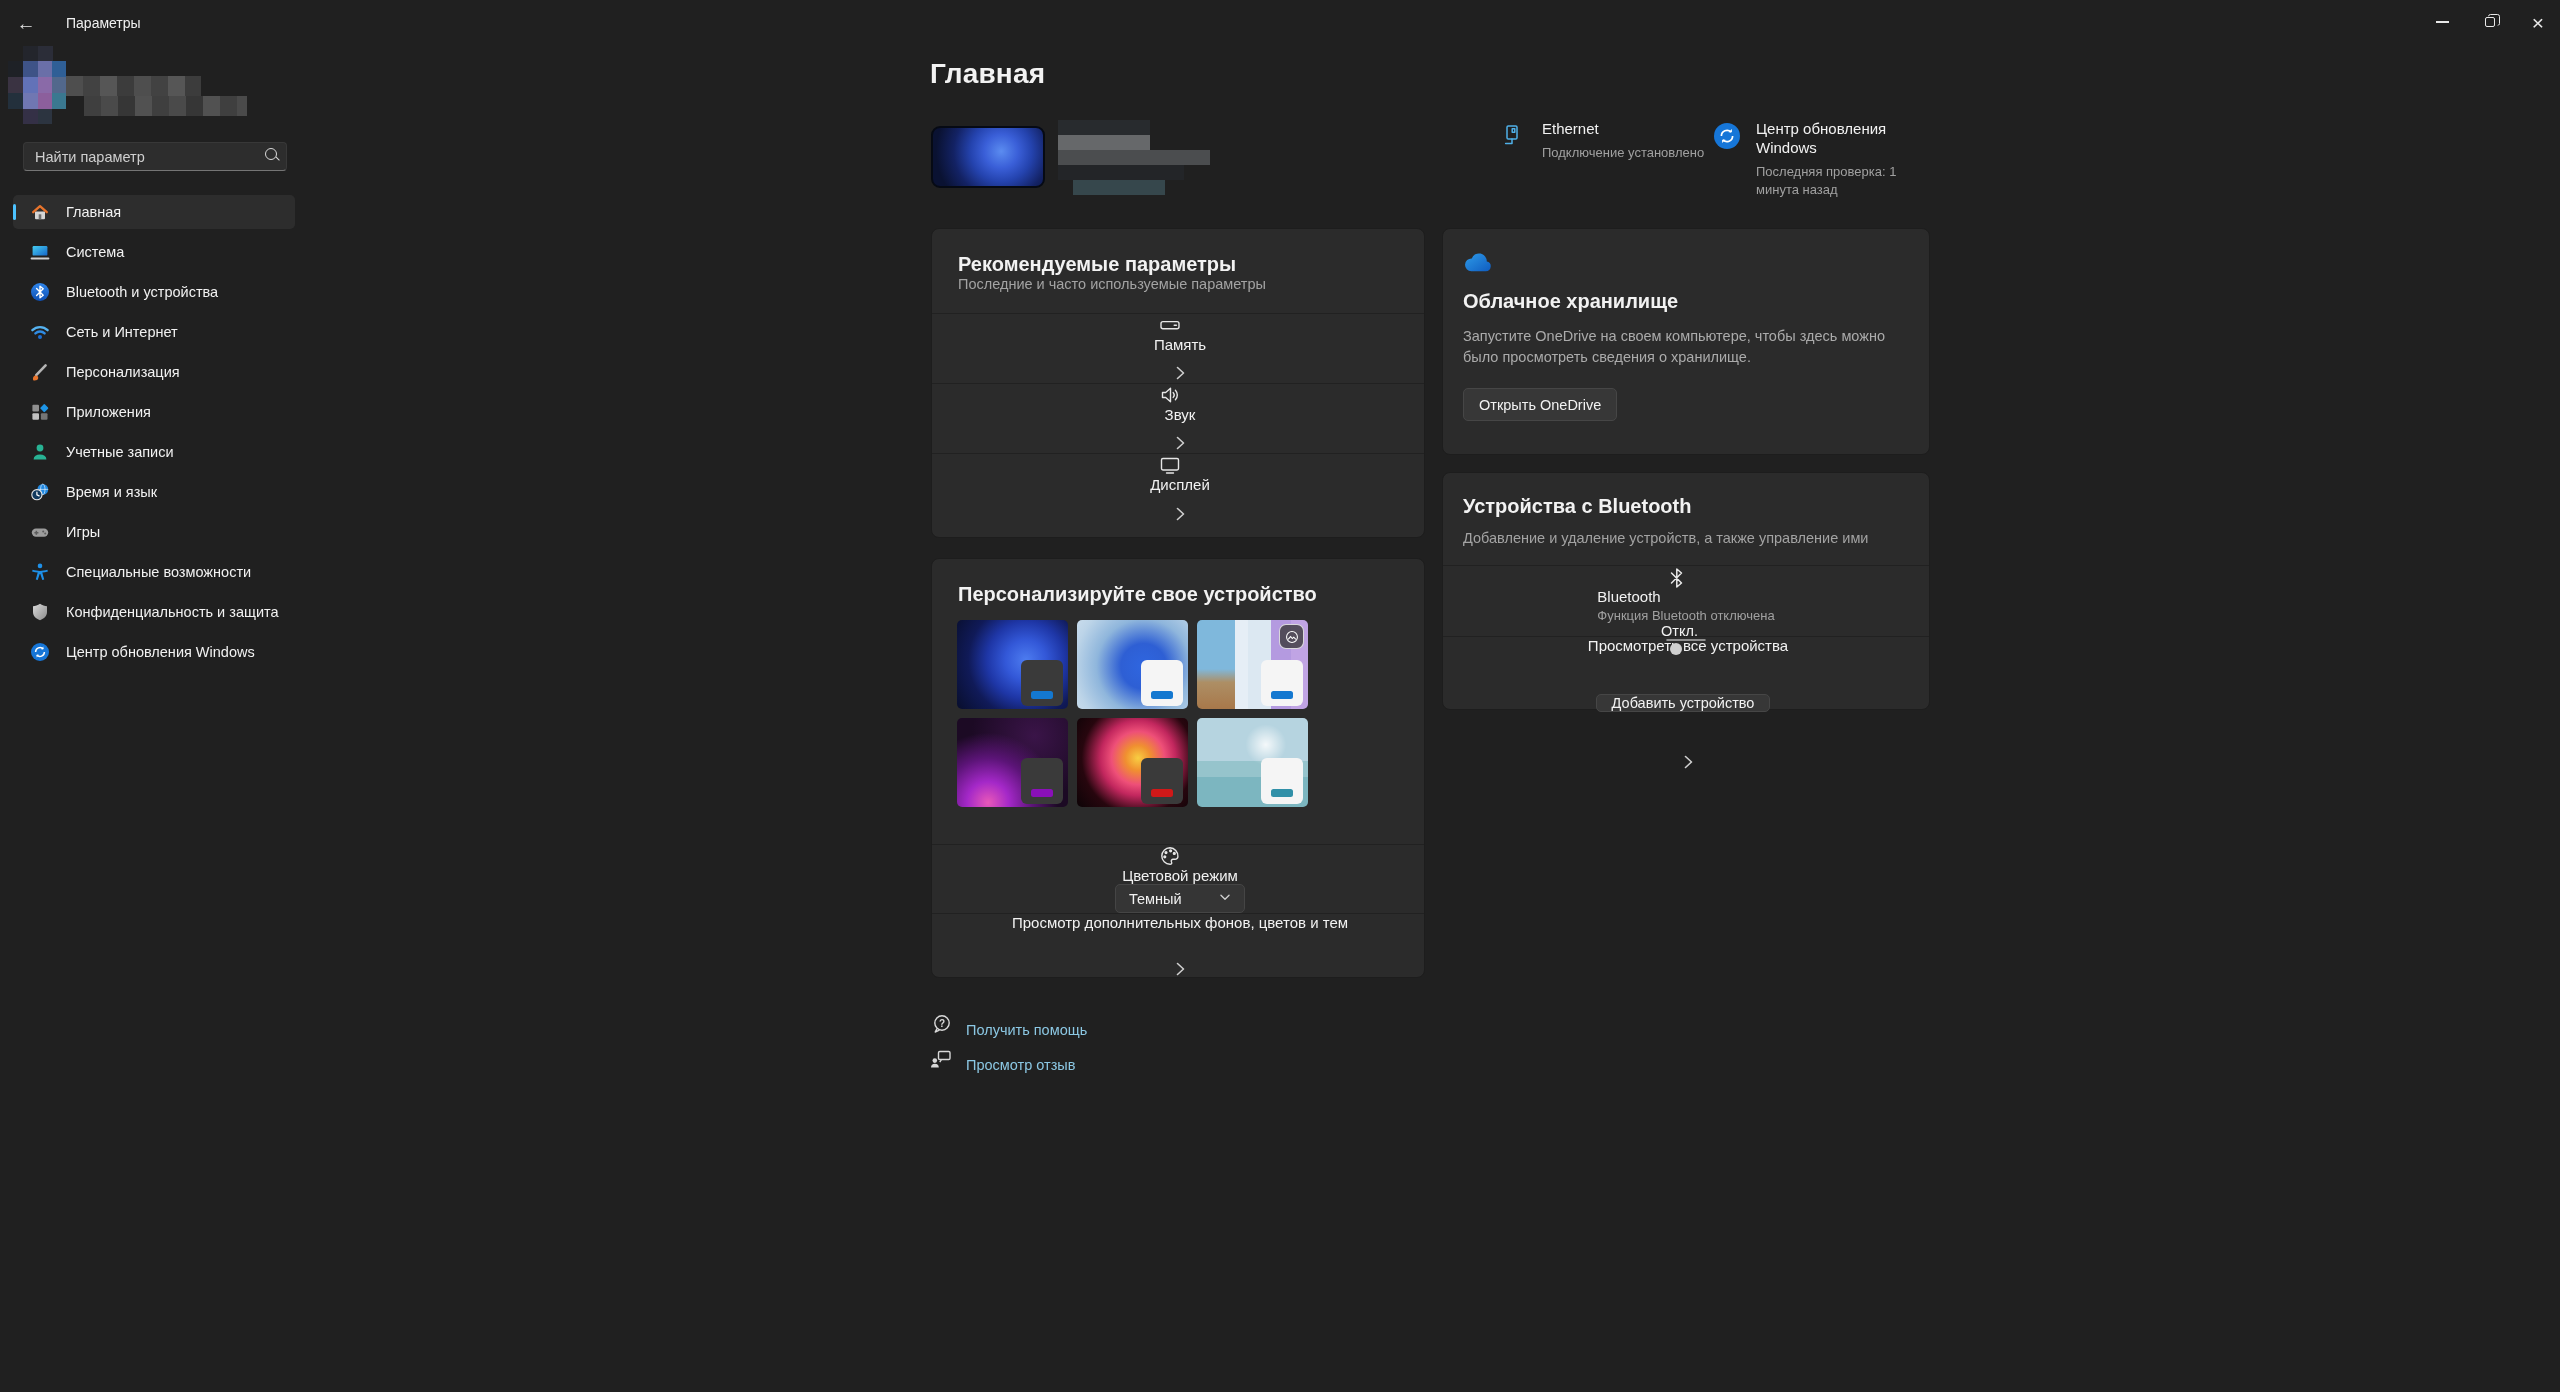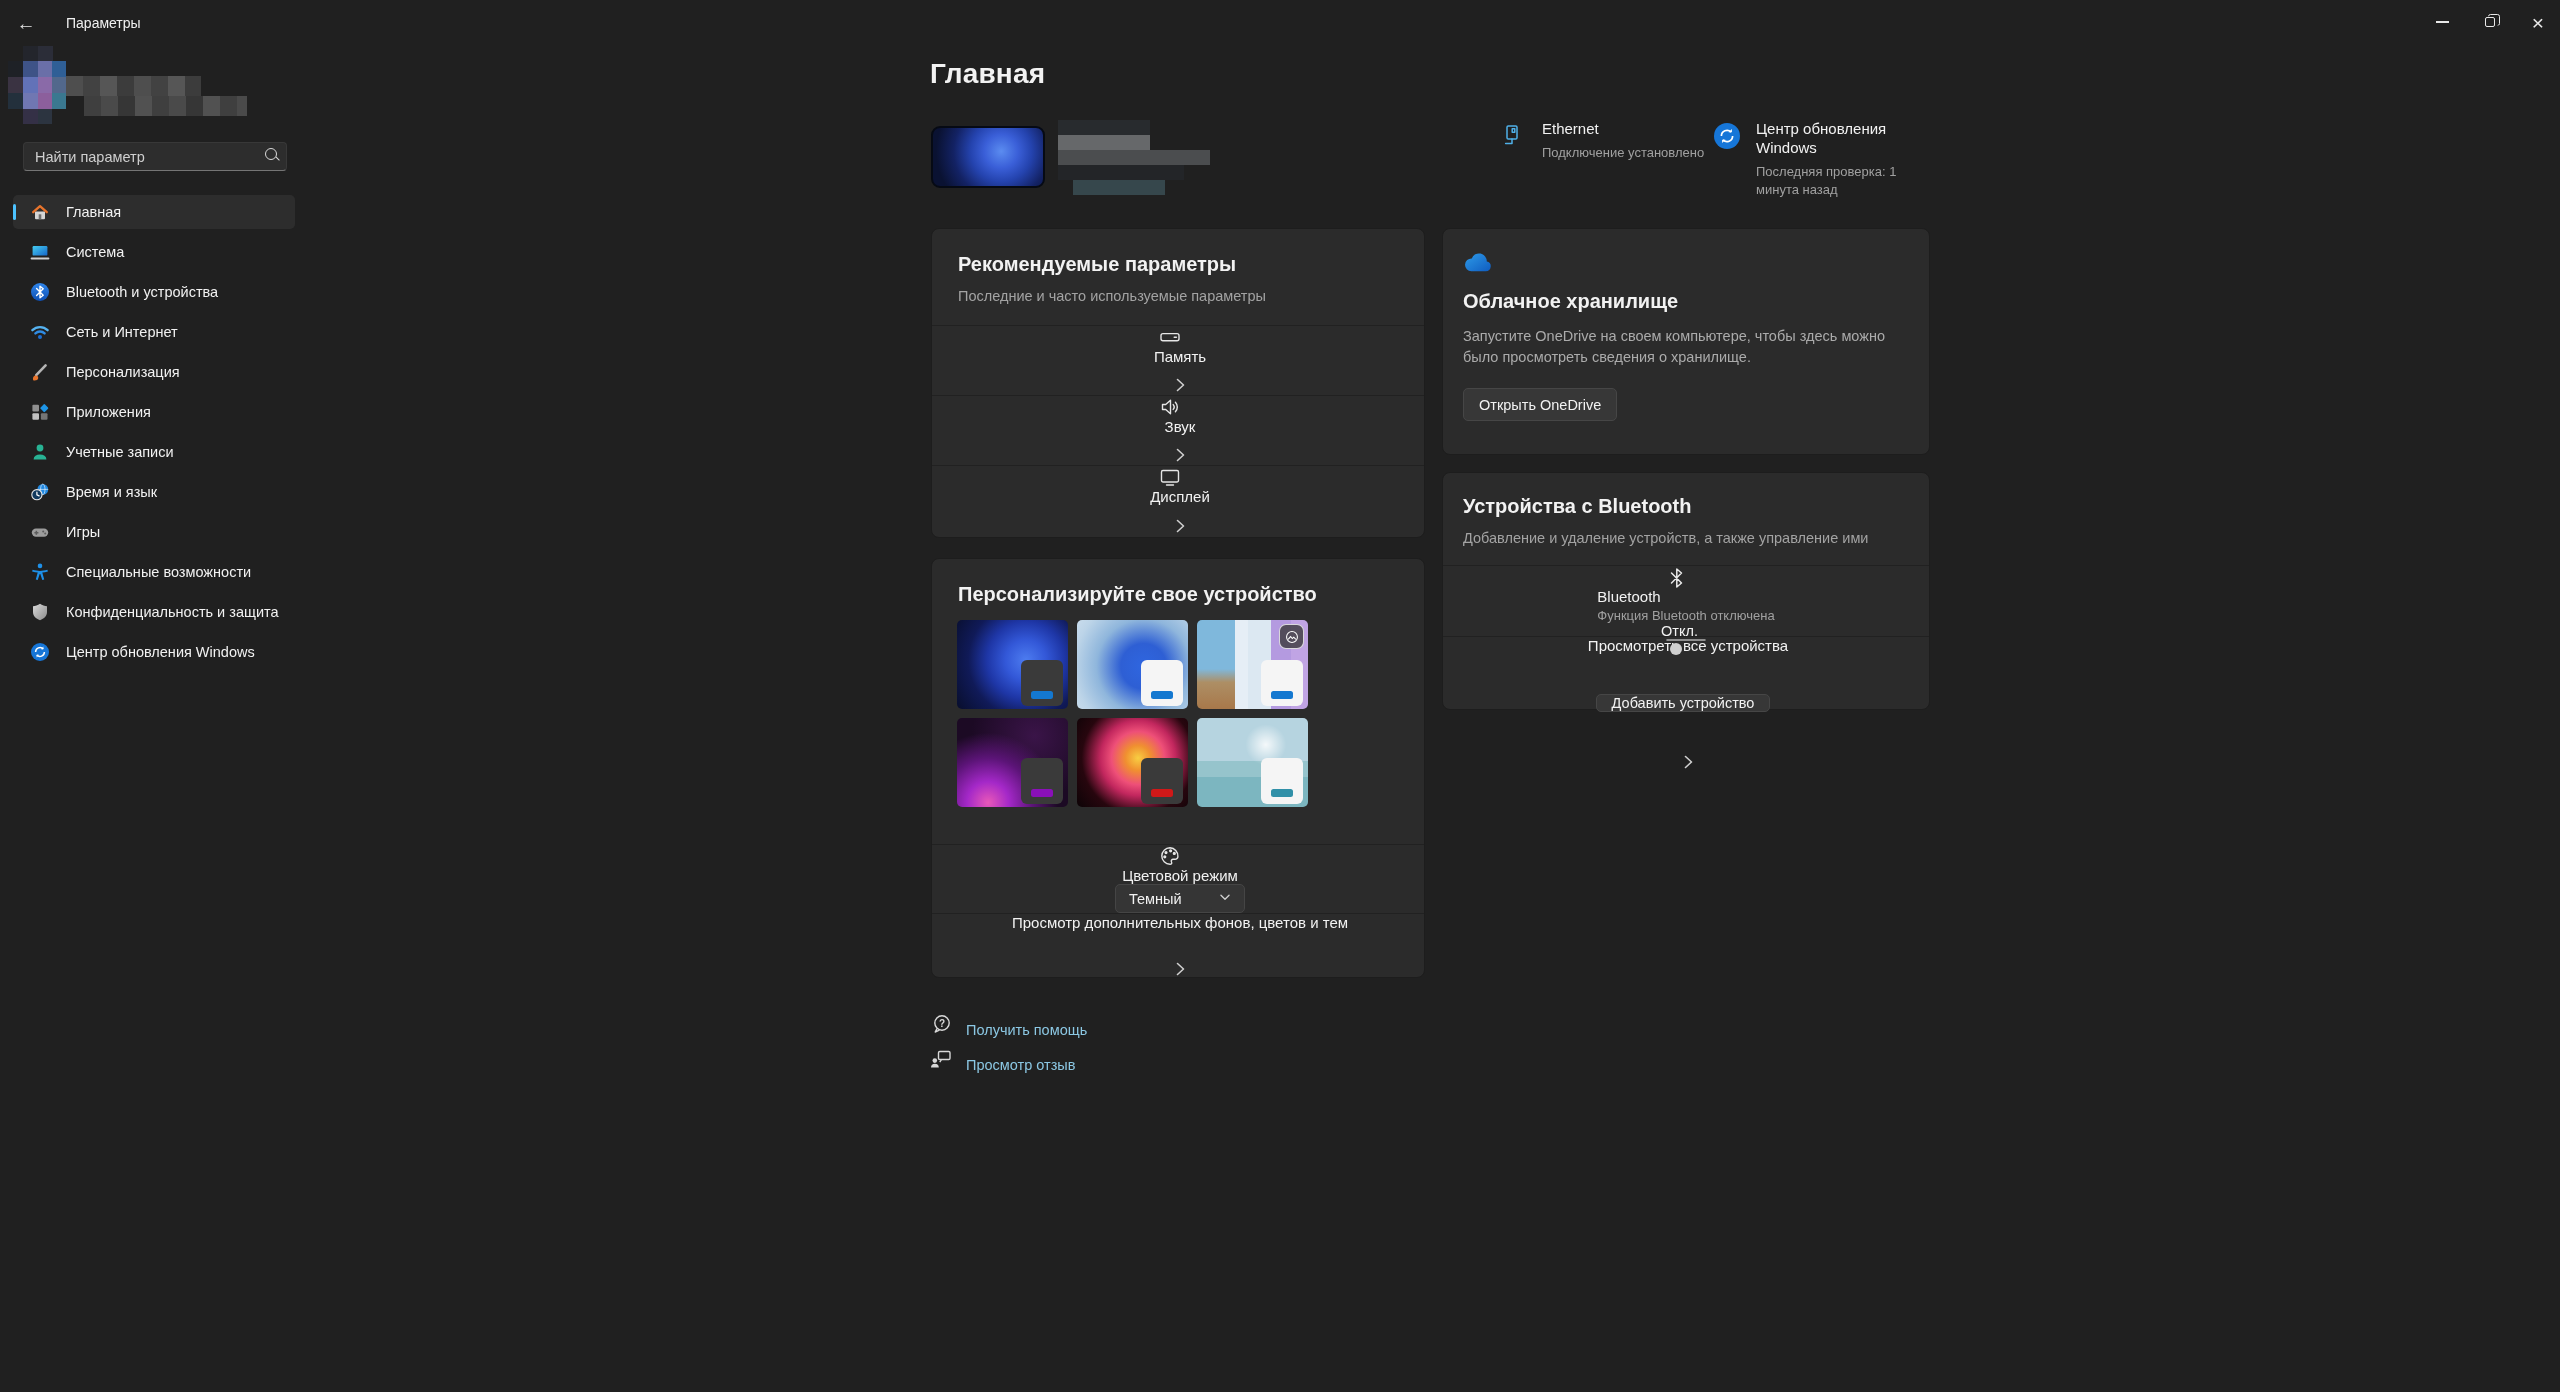--- a/index.html
+++ b/index.html
@@ -63,21 +63,21 @@
 
   .status-group { top:120px; display:flex; }
   .status-icon { width:30px; flex:0 0 auto; margin-right:12px; padding-top:3px; }
   .status-title { font-size:15px; color:#f2f2f2; line-height:1.25; }
   .status-sub { font-size:13px; color:#a0a0a0; margin-top:5px; line-height:1.4; }
 
   
   .card { background:#2b2b2b; border:1px solid #1d1d1d; border-radius:8px; }
   .card-head { padding:24px 26px 0 26px; }
   .card-title { font-size:20px; font-weight:600; }
-  .card-sub { font-size:14.5px; color:#a3a3a3; margin-top:12px; }
+  .card-sub { font-size:14.5px; color:#a3a3a3; }
   .divider { height:1px; background:#212121; }
   .srow { display:flex; align-items:center; padding:0 22px 0 26px;flex-direction:column; }
   .srow .row-icon { width:22px; height:22px; margin-right:20px; flex:0 0 auto; display:flex; }
   .row-label { font-size:15px; color:#f2f2f2; flex:1; }
   .chev { width:20px; height:20px; flex:0 0 auto; display:flex; }
 
   
   .theme-grid { position:absolute; left:25px; top:61px; width:352px; display:flex; flex-wrap:wrap; gap:9px; }
   .tile { position:relative; width:111px; height:89px; border-radius:5px; overflow:hidden; }
   .mini { position:absolute; right:5px; bottom:3px; width:42px; height:46px; border-radius:6px; }

